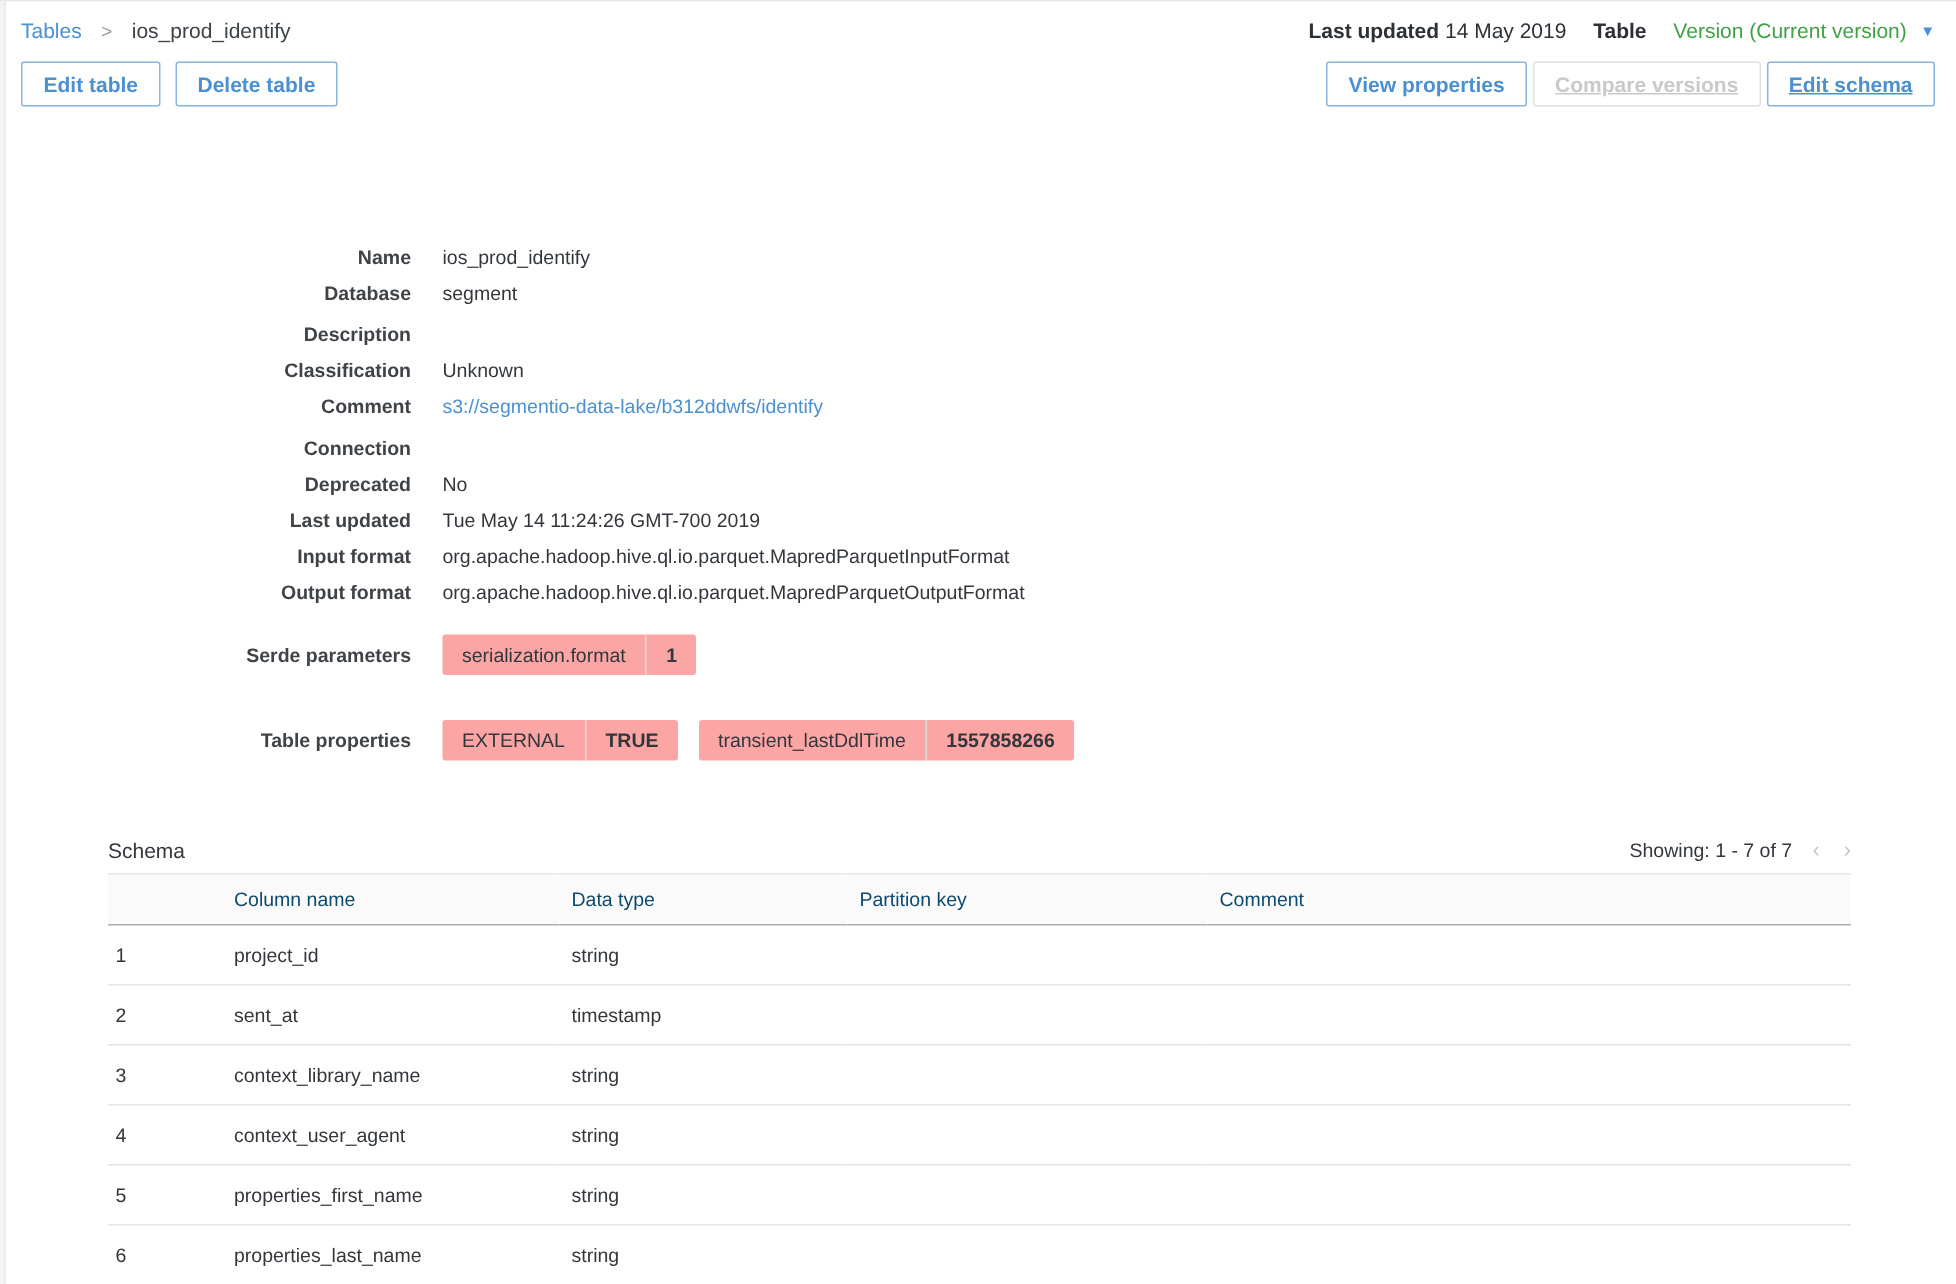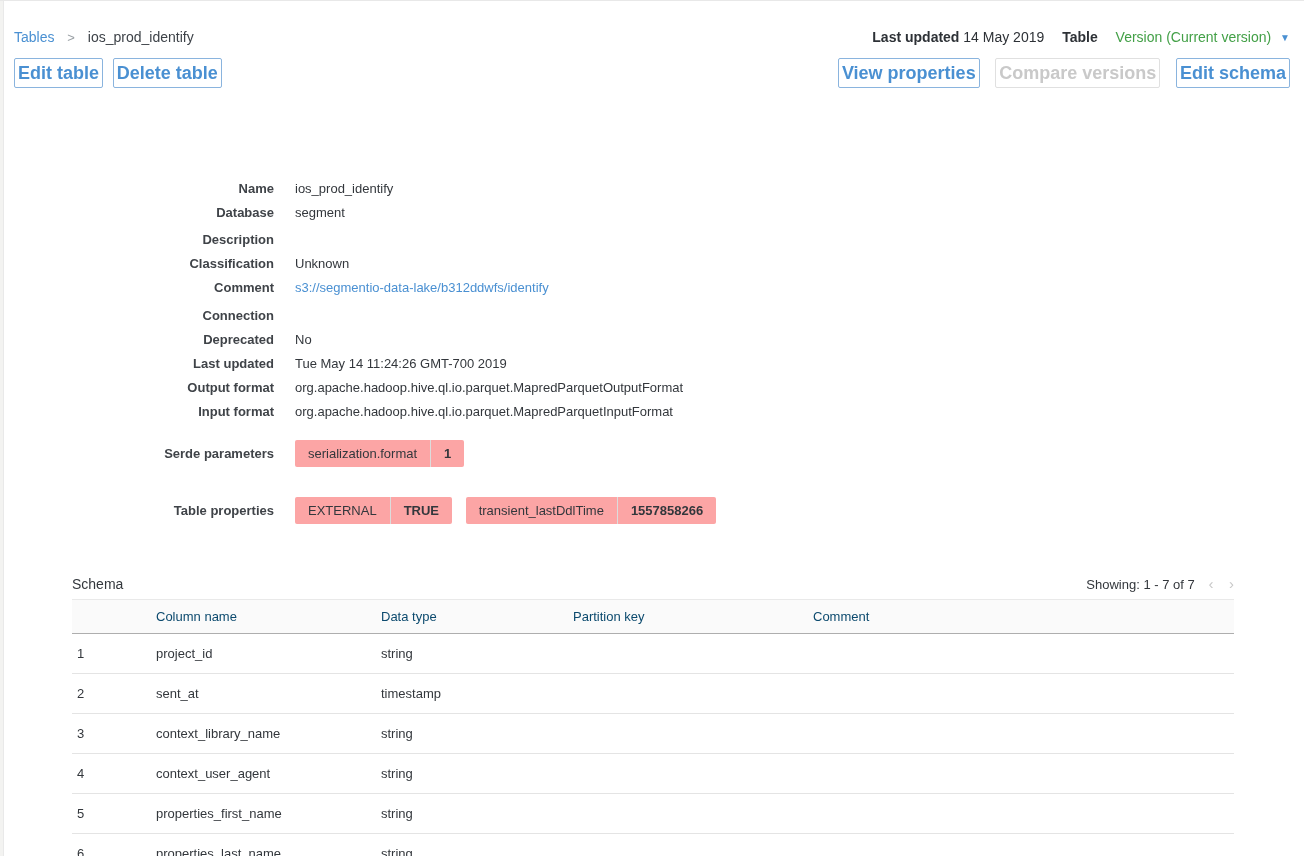--- a/index.html
+++ b/index.html
@@ -13,42 +13,42 @@
   body{
     width:1304px;height:856px;overflow:hidden;background:#fff;
     font-family:"Liberation Sans","DejaVu Sans",sans-serif;
     color:var(--text-dark);font-size:13px;position:relative;
     border-top:1px solid #e8e8e8;
   }
   .edge-strip{position:absolute;left:0;top:0;width:4px;height:856px;background:#f3f3f1;border-right:1px solid #e9e9e9;}
   .page{margin-left:5px;padding:11px 14px 0 9px;}
 
   
-  .topbar{display:flex;justify-content:space-between;align-items:baseline;margin-top:17px;}
+  .topbar{display:flex;justify-content:space-between;align-items:baseline;}
   .breadcrumb{font-size:14px;}
   .breadcrumb a{color:var(--link-blue);text-decoration:none;cursor:pointer;}
   .breadcrumb .sep{color:#9aa0a5;margin:0 9px;font-size:13px;}
   .breadcrumb .current{color:#3d4248;}
   .meta{font-size:14px;color:#2d3136;}
   .meta .b{font-weight:bold;}
   .meta .gap-l{margin-left:14px;}
   .meta .version{color:var(--accent-green);margin-left:14px;cursor:pointer;white-space:nowrap;}
   .meta .caret{color:var(--link-blue);font-size:10px;margin-left:5px;vertical-align:1px;}
 
   
   .btnrow{display:flex;justify-content:space-between;margin-top:13px;}
   .btn{
     display:inline-block;background:#fff;border:1px solid #8ab4de;border-radius:2px;
-    color:var(--link-blue);font-weight:bold;font-size:18px;
-    padding:5px 3px;line-height:18px;cursor:pointer;
+    color:var(--link-blue);font-weight:bold;font-size:14px;
+    padding:5px 14px;line-height:18px;cursor:pointer;
     font-family:"Liberation Sans","DejaVu Sans",sans-serif;
   }
   .btn.disabled{border-color:#e0e0e0;color:var(--disabled-gray);cursor:default;}
   .btn + .btn{margin-left:6px;}
-  .btnrow .right .btn + .btn{margin-left:12px;}
+  .btnrow .right .btn + .btn{margin-left:0;text-decoration:underline;}
 
   
   .details{margin-top:88px;}
   .drow{display:flex;align-items:baseline;padding:4.6px 0;}
   .dlabel{width:260px;min-width:260px;text-align:right;font-weight:bold;color:#3f4348;}
   .dvalue{margin-left:21px;color:#33373c;min-height:15px;}
   .dvalue.link{color:var(--link-blue);cursor:pointer;text-decoration:none;}
   .drow.chips-row{align-items:center;margin-top:12px;}
   .drow.props-row{margin-top:20px;}
   .chip{display:inline-flex;align-items:stretch;background:#fca5a5;border-radius:2px;overflow:hidden;}
@@ -138,26 +138,26 @@
     </div>
     <div class="drow">
       <div class="dlabel">Deprecated</div>
       <div class="dvalue">No</div>
     </div>
     <div class="drow">
       <div class="dlabel">Last updated</div>
       <div class="dvalue">Tue May 14 11:24:26 GMT-700 2019</div>
     </div>
     <div class="drow">
+      <div class="dlabel">Input format</div>
+      <div class="dvalue">org.apache.hadoop.hive.ql.io.parquet.MapredParquetInputFormat</div>
+    </div>
+    <div class="drow">
       <div class="dlabel">Output format</div>
       <div class="dvalue">org.apache.hadoop.hive.ql.io.parquet.MapredParquetOutputFormat</div>
-    </div>
-    <div class="drow">
-      <div class="dlabel">Input format</div>
-      <div class="dvalue">org.apache.hadoop.hive.ql.io.parquet.MapredParquetInputFormat</div>
     </div>
 
     <div class="drow chips-row">
       <div class="dlabel">Serde parameters</div>
       <div class="dvalue">
         <span class="chip">
           <span class="chip-key">serialization.format</span>
           <span class="chip-val">1</span>
         </span>
       </div>

